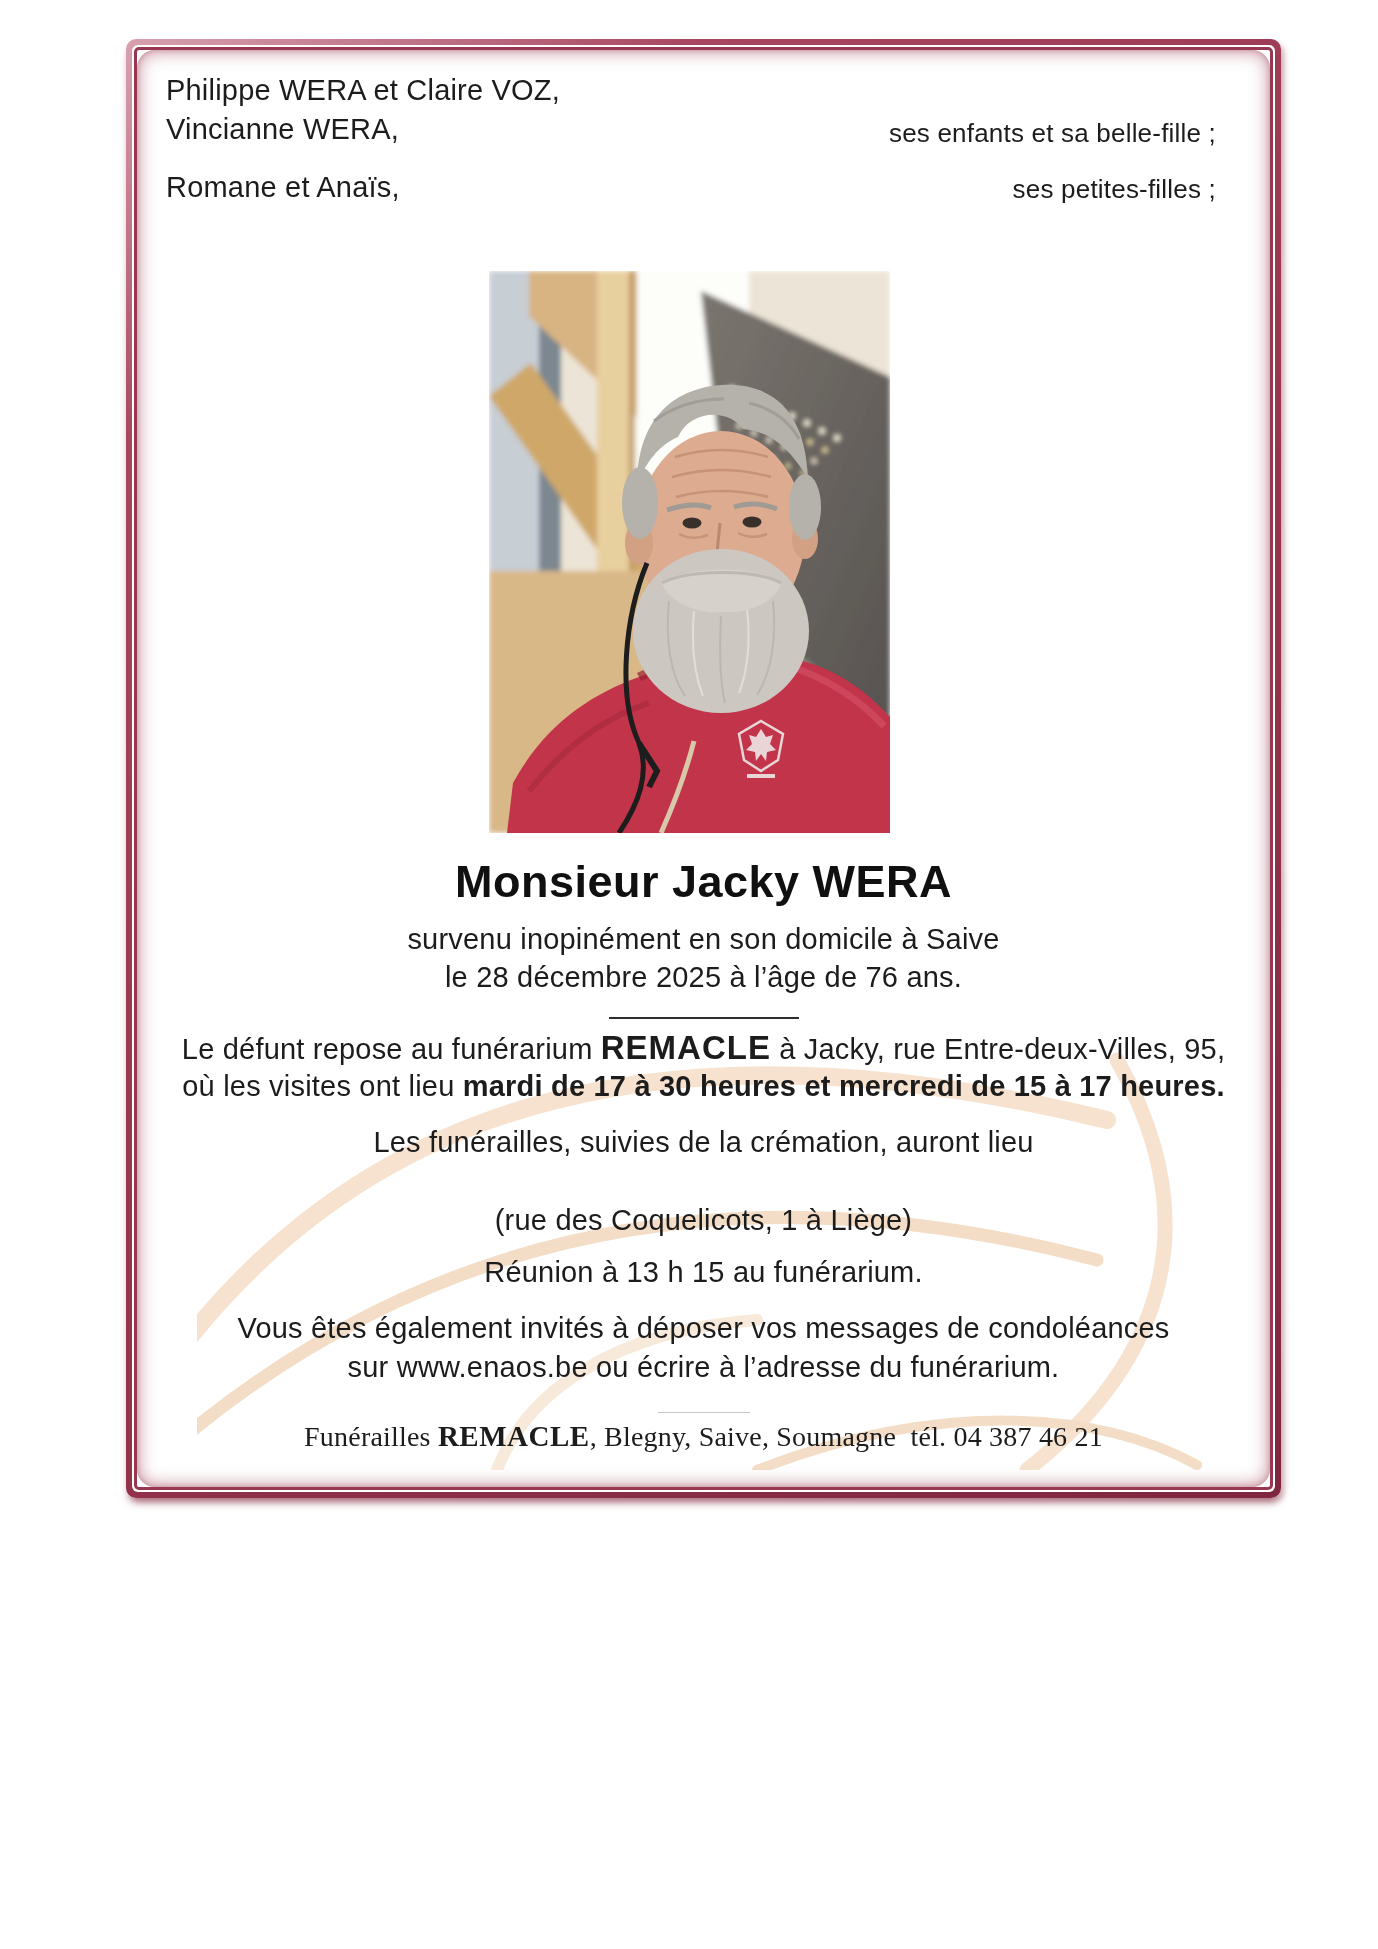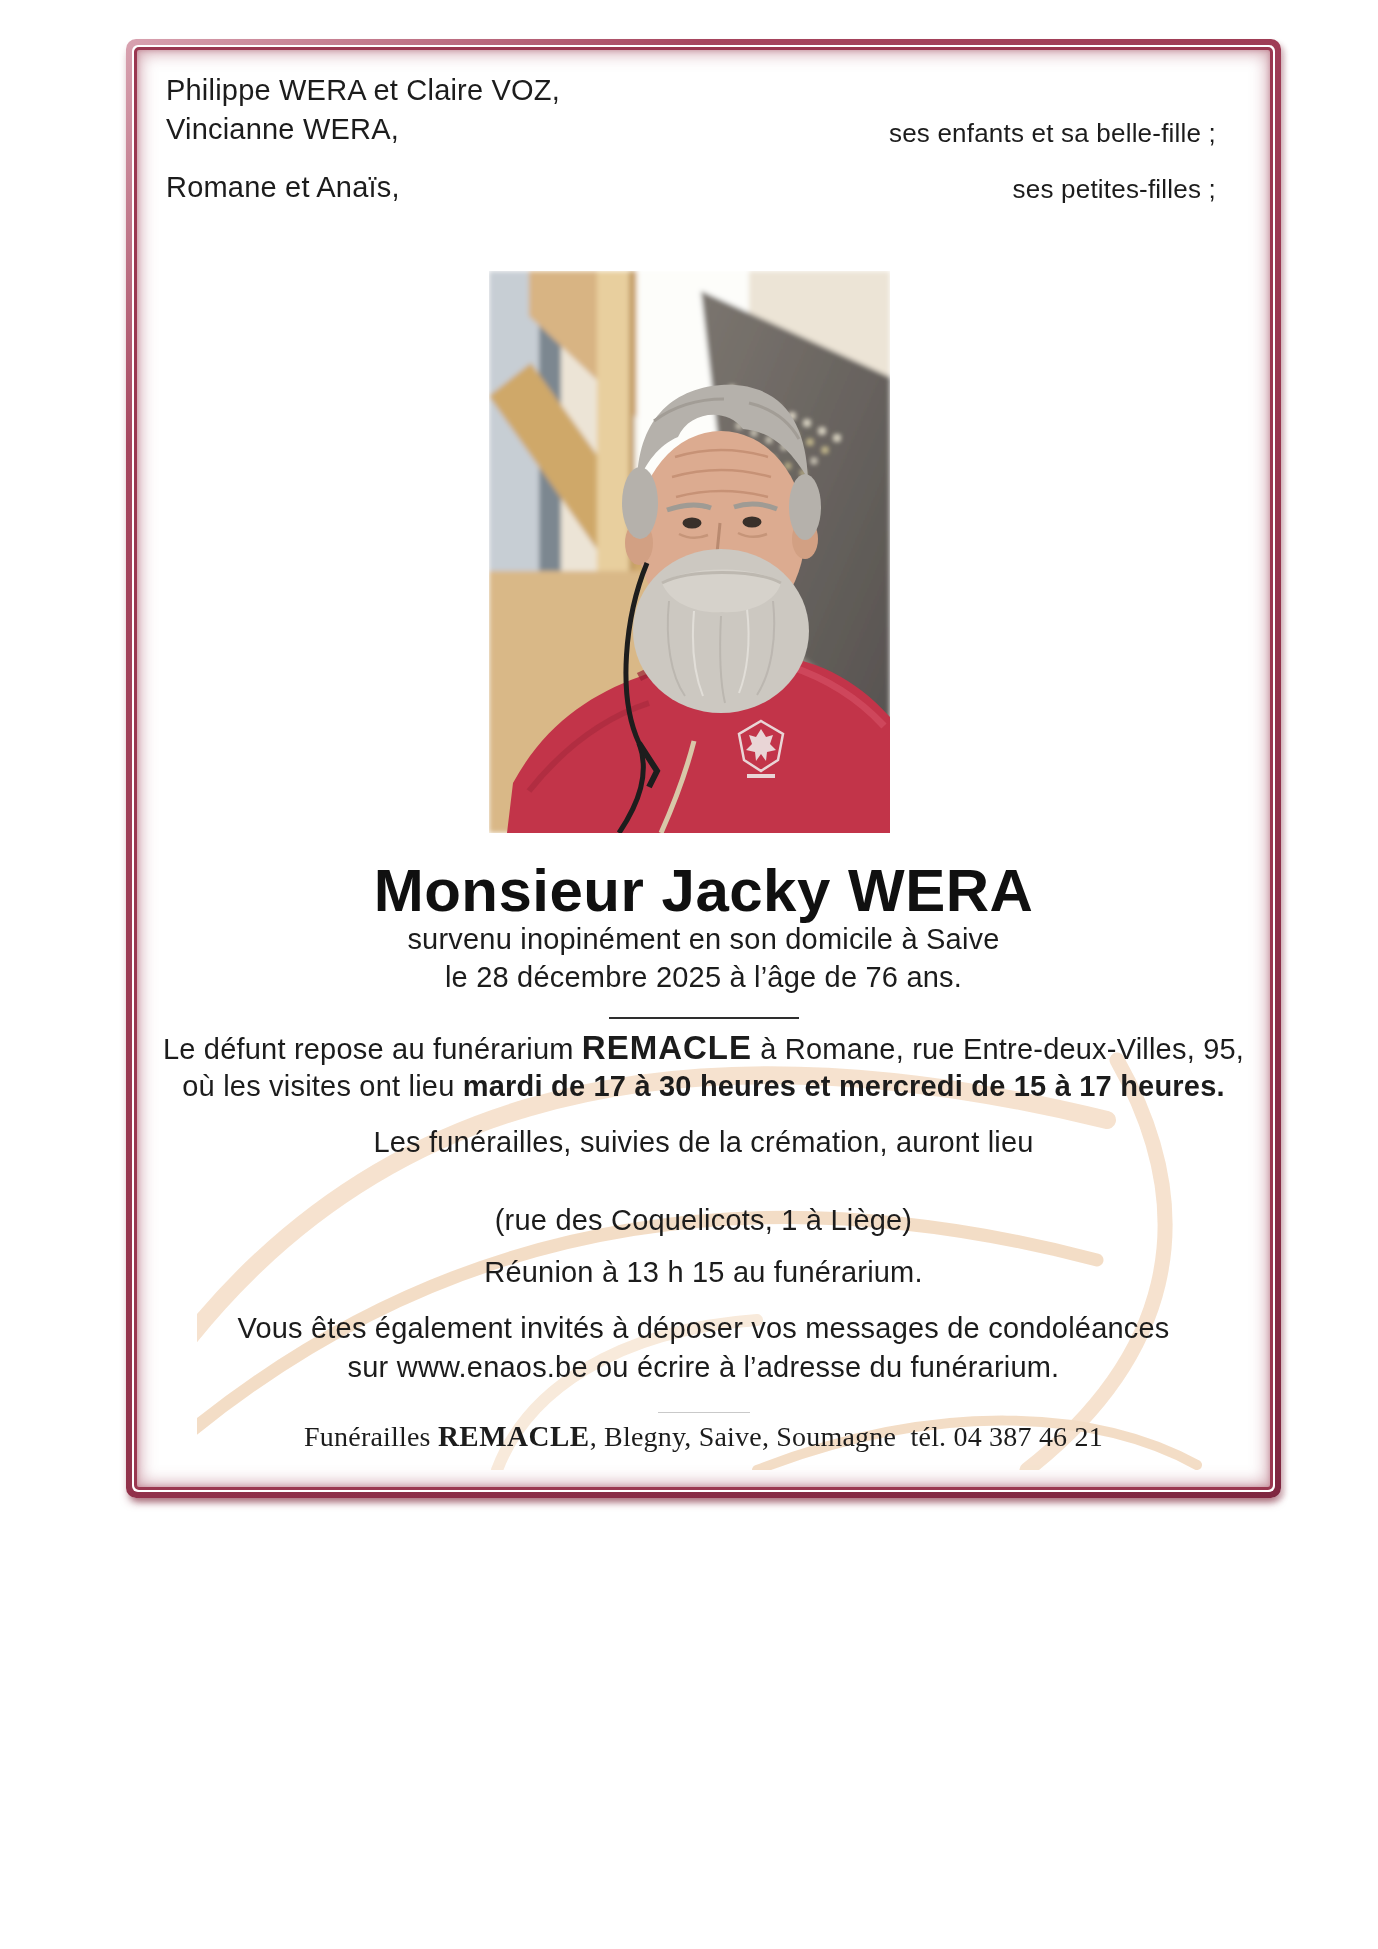--- a/index.html
+++ b/index.html
@@ -13,25 +13,26 @@
     position:absolute;left:126px;top:39px;width:1155px;height:1459px;
     border-radius:10px;
     background:linear-gradient(145deg,#d8a2b0 0%,#a6455e 18%,#96344d 55%,#7f2740 100%);
     box-shadow:0 7px 8px -3px rgba(125,35,55,.55),4px 4px 5px rgba(125,35,55,.25);
   }
   .frame-white{position:absolute;inset:6px;border-radius:6px;background:#ffffff;}
   .frame-line{position:absolute;inset:2px;border-radius:5px;border:3px solid #9a3750;}
   .content{
     position:absolute;inset:0;overflow:hidden;background:transparent;
     box-shadow:inset 0 0 16px 3px rgba(164,74,94,.5),inset 0 0 5px rgba(150,55,80,.4);
+    border-radius:18px;
   }
   .ln{position:absolute;left:0;width:100%;text-align:center;font-size:29px;line-height:1.12;white-space:nowrap;}
   .left-ln{position:absolute;left:29px;font-size:29px;line-height:1.12;white-space:nowrap;text-align:left;}
   .right-ln{position:absolute;right:54px;font-size:26px;line-height:1.12;white-space:nowrap;text-align:right;}
-  .name{font-size:60px;font-weight:bold;letter-spacing:.5px;color:#101010;}
+  .name{font-size:45px;font-weight:bold;letter-spacing:.5px;color:#101010;}
   .b{font-weight:bold;}
   .brand{font-weight:bold;font-size:33px;letter-spacing:1px;}
   .brand-sm{font-weight:bold;font-size:29px;letter-spacing:.5px;}
   .divider-dark{position:absolute;height:0;border-top:2px solid #2e2e2e;}
   .divider-light{position:absolute;height:0;border-top:1px solid #c9c9c9;}
   .footer-ln{font-size:28px;font-family:Liberation Serif, serif;}
   .photo{position:absolute;left:352px;top:221px;width:401px;height:562px;overflow:hidden;}
   .wm{position:absolute;left:60px;top:920px;width:1040px;height:500px;}
 </style>
 </head>
@@ -174,21 +175,21 @@
             </g>
           </svg>
         </div>
 
         <div class="ln name" style="top:807px">Monsieur Jacky WERA</div>
         <div class="ln" style="top:873px">survenu inopinément en son domicile à Saive</div>
         <div class="ln" style="top:911px">le 28 décembre 2025 à l’âge de 76 ans.</div>
 
         <div class="divider-dark" style="top:967px;left:472px;width:190px;"></div>
 
-        <div class="ln" style="top:980px"><span>Le défunt repose au funérarium </span><span class="brand">REMACLE</span><span> à Romane, rue Entre-deux-Villes, 95,</span></div>
+        <div class="ln" style="top:980px"><span>Le défunt repose au funérarium </span><span class="brand">REMACLE</span><span> à Jacky, rue Entre-deux-Villes, 95,</span></div>
         <div class="ln" style="top:1020px"><span>où les visites ont lieu </span><span class="b">mardi de 17 à 30 heures et mercredi de 15 à 17 heures.</span></div>
 
         <div class="ln" style="top:1076px">Les funérailles, suivies de la crémation, auront lieu</div>
         <div class="ln" style="top:1154px">(rue des Coquelicots, 1 à Liège)</div>
         <div class="ln" style="top:1206px">Réunion à 13 h 15 au funérarium.</div>
 
         <div class="ln" style="top:1262px">Vous êtes également invités à déposer vos messages de condoléances</div>
         <div class="ln" style="top:1301px">sur www.enaos.be ou écrire à l’adresse du funérarium.</div>
 
         <div class="divider-light" style="top:1362px;left:521px;width:92px;"></div>

